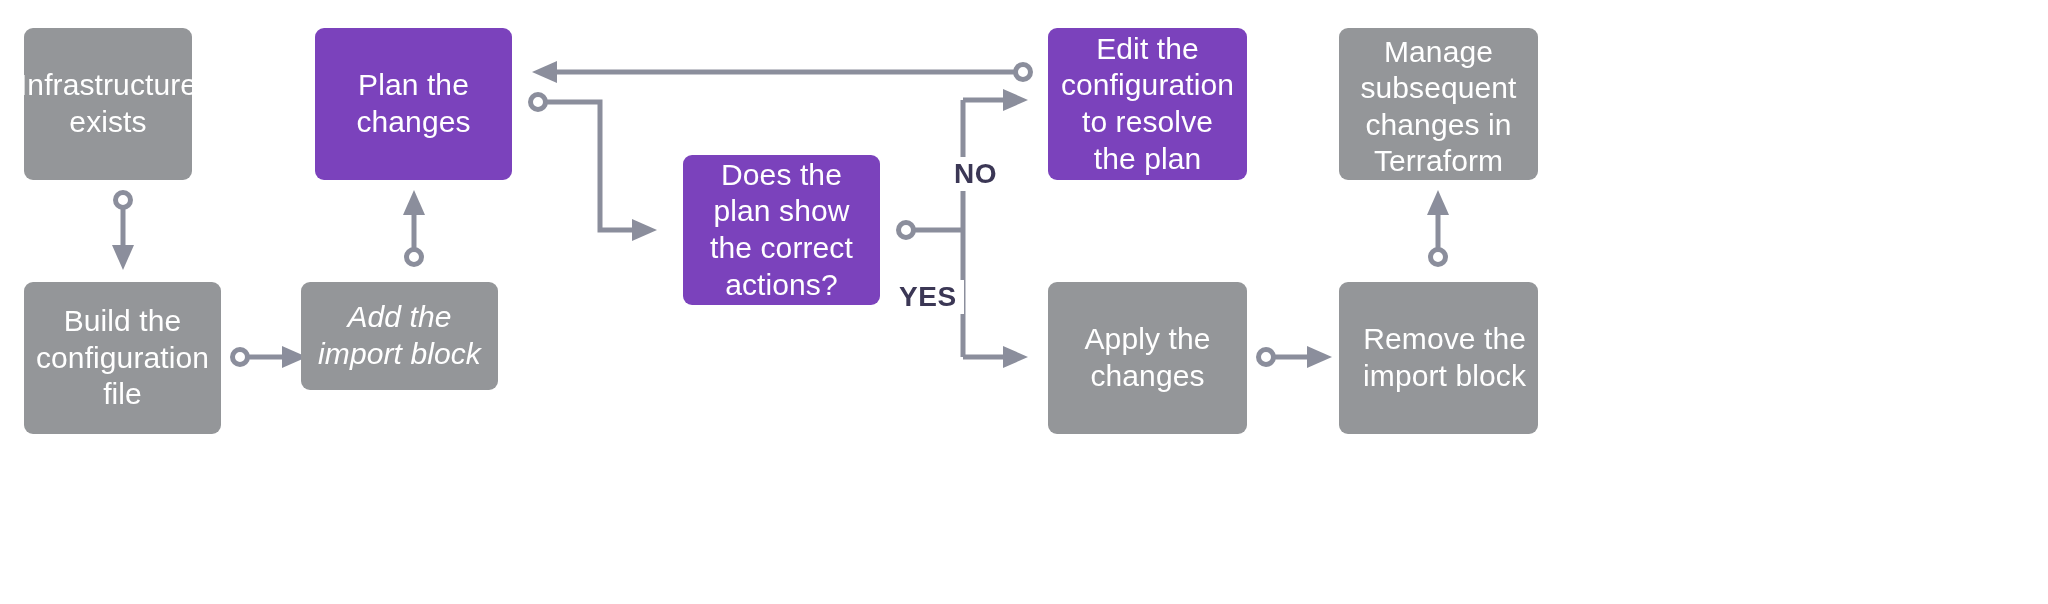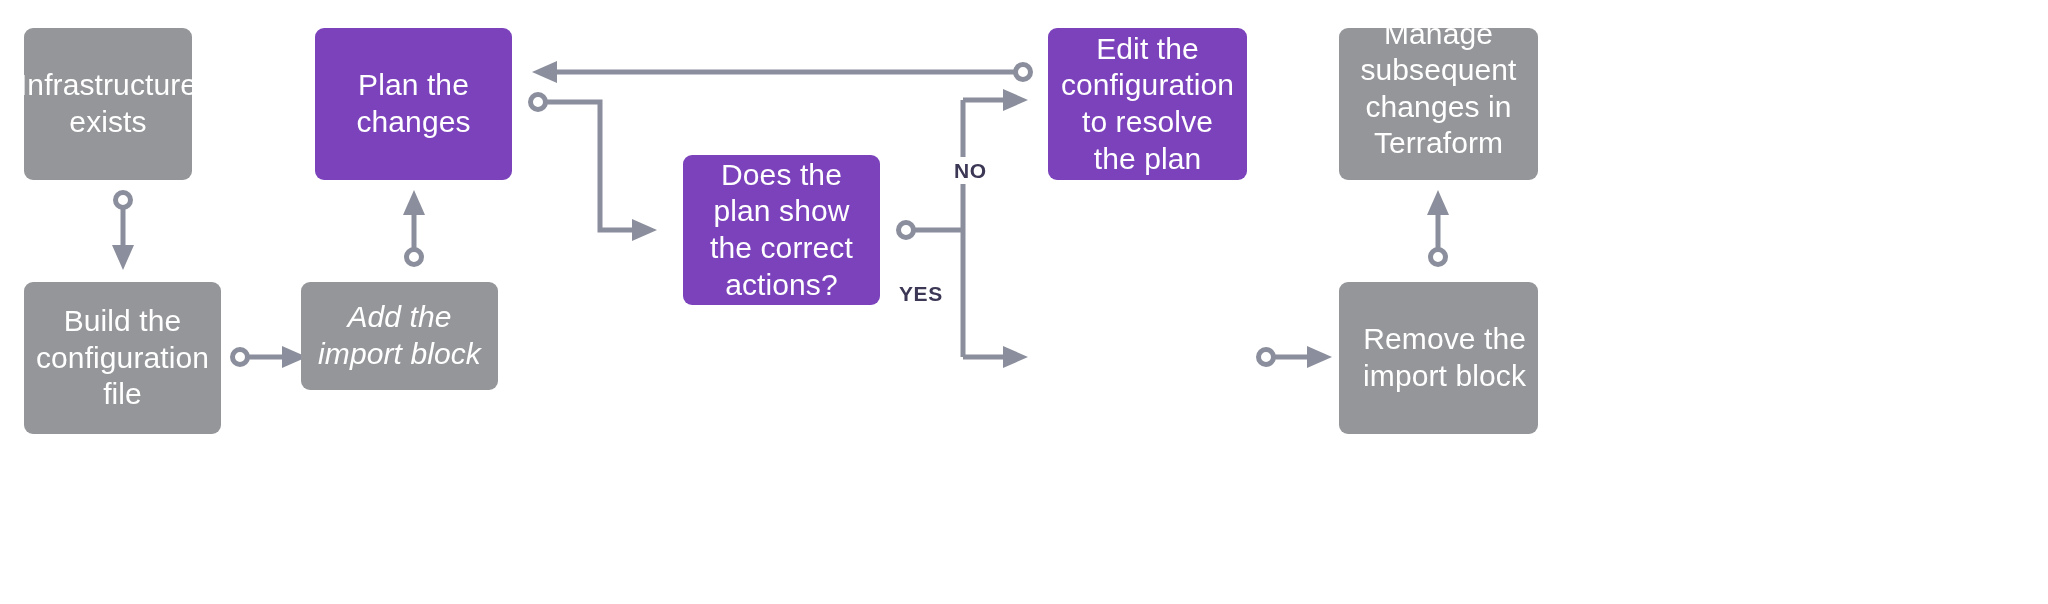--- a/index.html
+++ b/index.html
@@ -24,21 +24,21 @@
     border-radius: 9px;
     display: flex;
     align-items: center;
     justify-content: center;
     text-align: center;
     color: #ffffff;
     font-size: 30px;
     line-height: 1.22;
     font-weight: 400;
     letter-spacing: 0.1px;
-    padding: 18px 12px;
+    padding: 0 12px;
     user-select: none;
   }
   .node-gray { background: #949699; }
   .node-purple { background: #7b42bc; }
 
   .edge-svg {
     position: absolute;
     left: 0;
     top: 0;
     width: 2048px;
@@ -56,21 +56,21 @@
   .edge-dot {
     fill: #ffffff;
     stroke: #8b8e9c;
     stroke-width: 5;
   }
   .edge-head {
     fill: #8b8e9c;
   }
   .branch-label {
     position: absolute;
-    font-size: 21px;
+    font-size: 28px;
     font-weight: 700;
     color: #3b3755;
     letter-spacing: 0.6px;
     background: #ffffff;
     padding: 3px 7px;
     user-select: none;
     line-height: 1;
   }
 </style>
 </head>
@@ -163,18 +163,21 @@
   </div>
 
   <div class="node node-gray" style="left:24px; top:282px; width:197px; height:152px;">
     <span>Build the configuration file</span>
   </div>
 
   <div class="node node-gray" style="left:301px; top:282px; width:197px; height:108px;font-style:italic;">
     <span>Add the import block</span>
   </div>
 
+  <div class="node node-gray" style="left:1048px; top:282px; width:199px; height:152px;">
+    <span>Apply the changes</span>
+  </div>
 
   <div class="node node-gray" style="left:1339px; top:282px; width:199px; height:152px;text-align:right;">
     <span>Remove the import block</span>
   </div>
 
 </div>
 
 </body></html>

